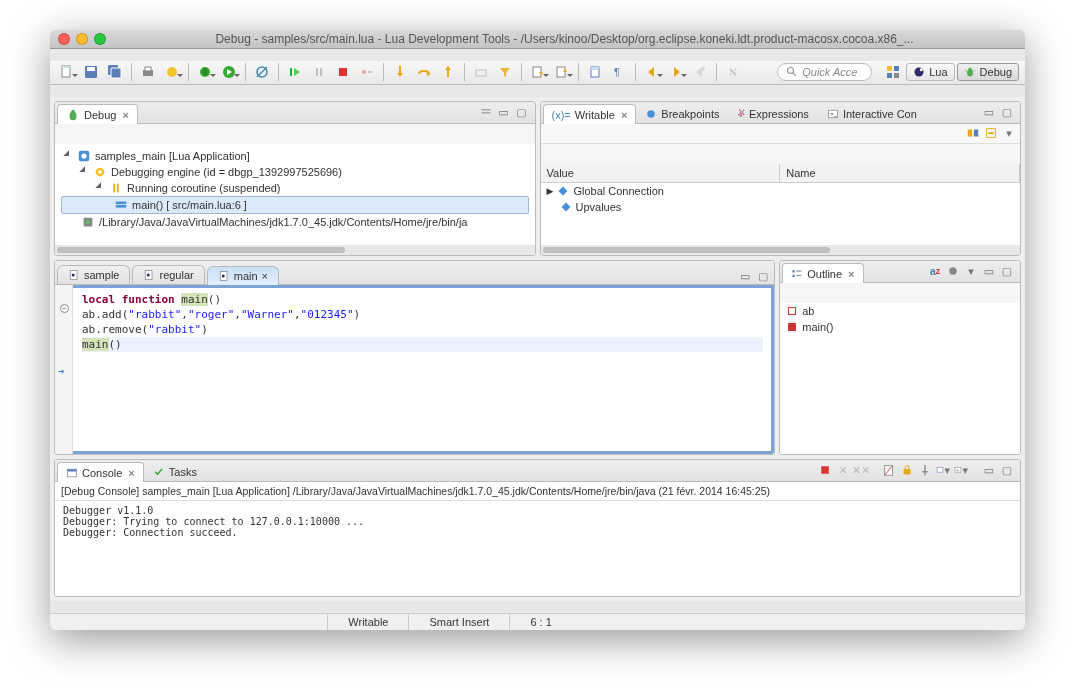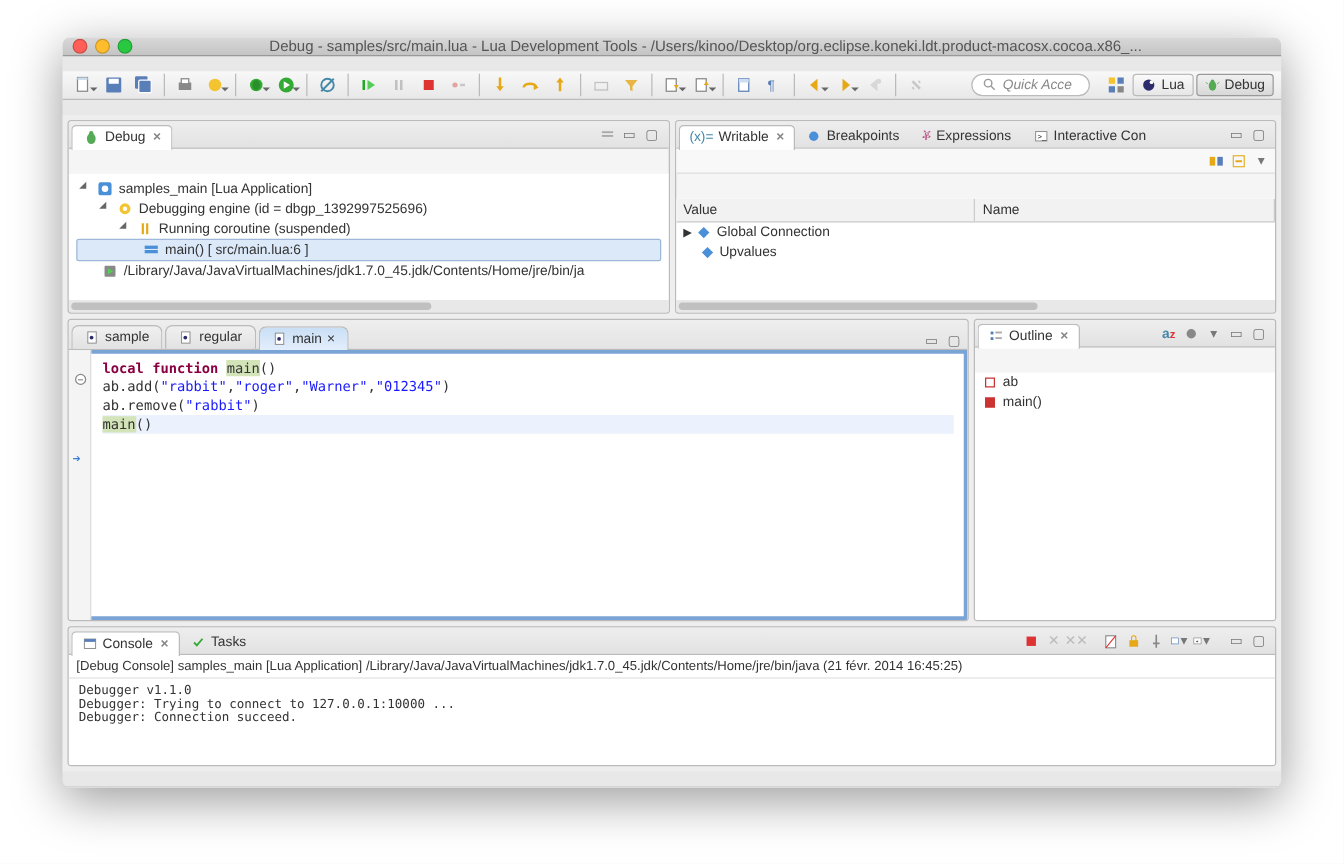--- a/index.html
+++ b/index.html
@@ -491,21 +491,21 @@
             <svg width="12" height="12" viewBox="0 0 16 16">
                 <polygon points="8,2 14,8 8,14 2,8" fill="#4a90d9"></polygon>
               </svg>
             <span>Upvalues</span>
           </div>
         </div>
         <div class="scrollx"></div>
       </div>
     </div>
 
-    <div class="row" style="height:242px">
+    <div class="row" style="height:195px">
       <div class="panel" style="flex:3">
         <div class="editor-tabs">
           <div class="ed-tab">
             <svg width="12" height="12" viewBox="0 0 16 16">
                 <rect x="3" y="2" width="9" height="12" fill="#fff" stroke="#888"></rect>
                 <circle cx="7" cy="8" r="2" fill="#2c2c6c"></circle>
               </svg>
             <span>sample</span>
           </div>
           <div class="ed-tab">
@@ -573,21 +573,21 @@
               <span>ab</span>
             </div>
           <div class="outline-item">
               <span class="sq fill"></span>
               <span>main()</span>
             </div>
         </div>
       </div>
     </div>
 
-    <div class="panel" style="height:112px">
+    <div class="panel" style="height:138px">
       <div class="tabstrip">
         <div class="tab active">
           <svg width="12" height="12" viewBox="0 0 16 16">
               <rect x="2" y="3" width="12" height="10" fill="#fff" stroke="#888"></rect>
               <rect x="2" y="3" width="12" height="3" fill="#5a7fb8"></rect>
             </svg>
           <span>Console</span> 
             <span class="x">×</span>
         </div>
         <div class="tab">

